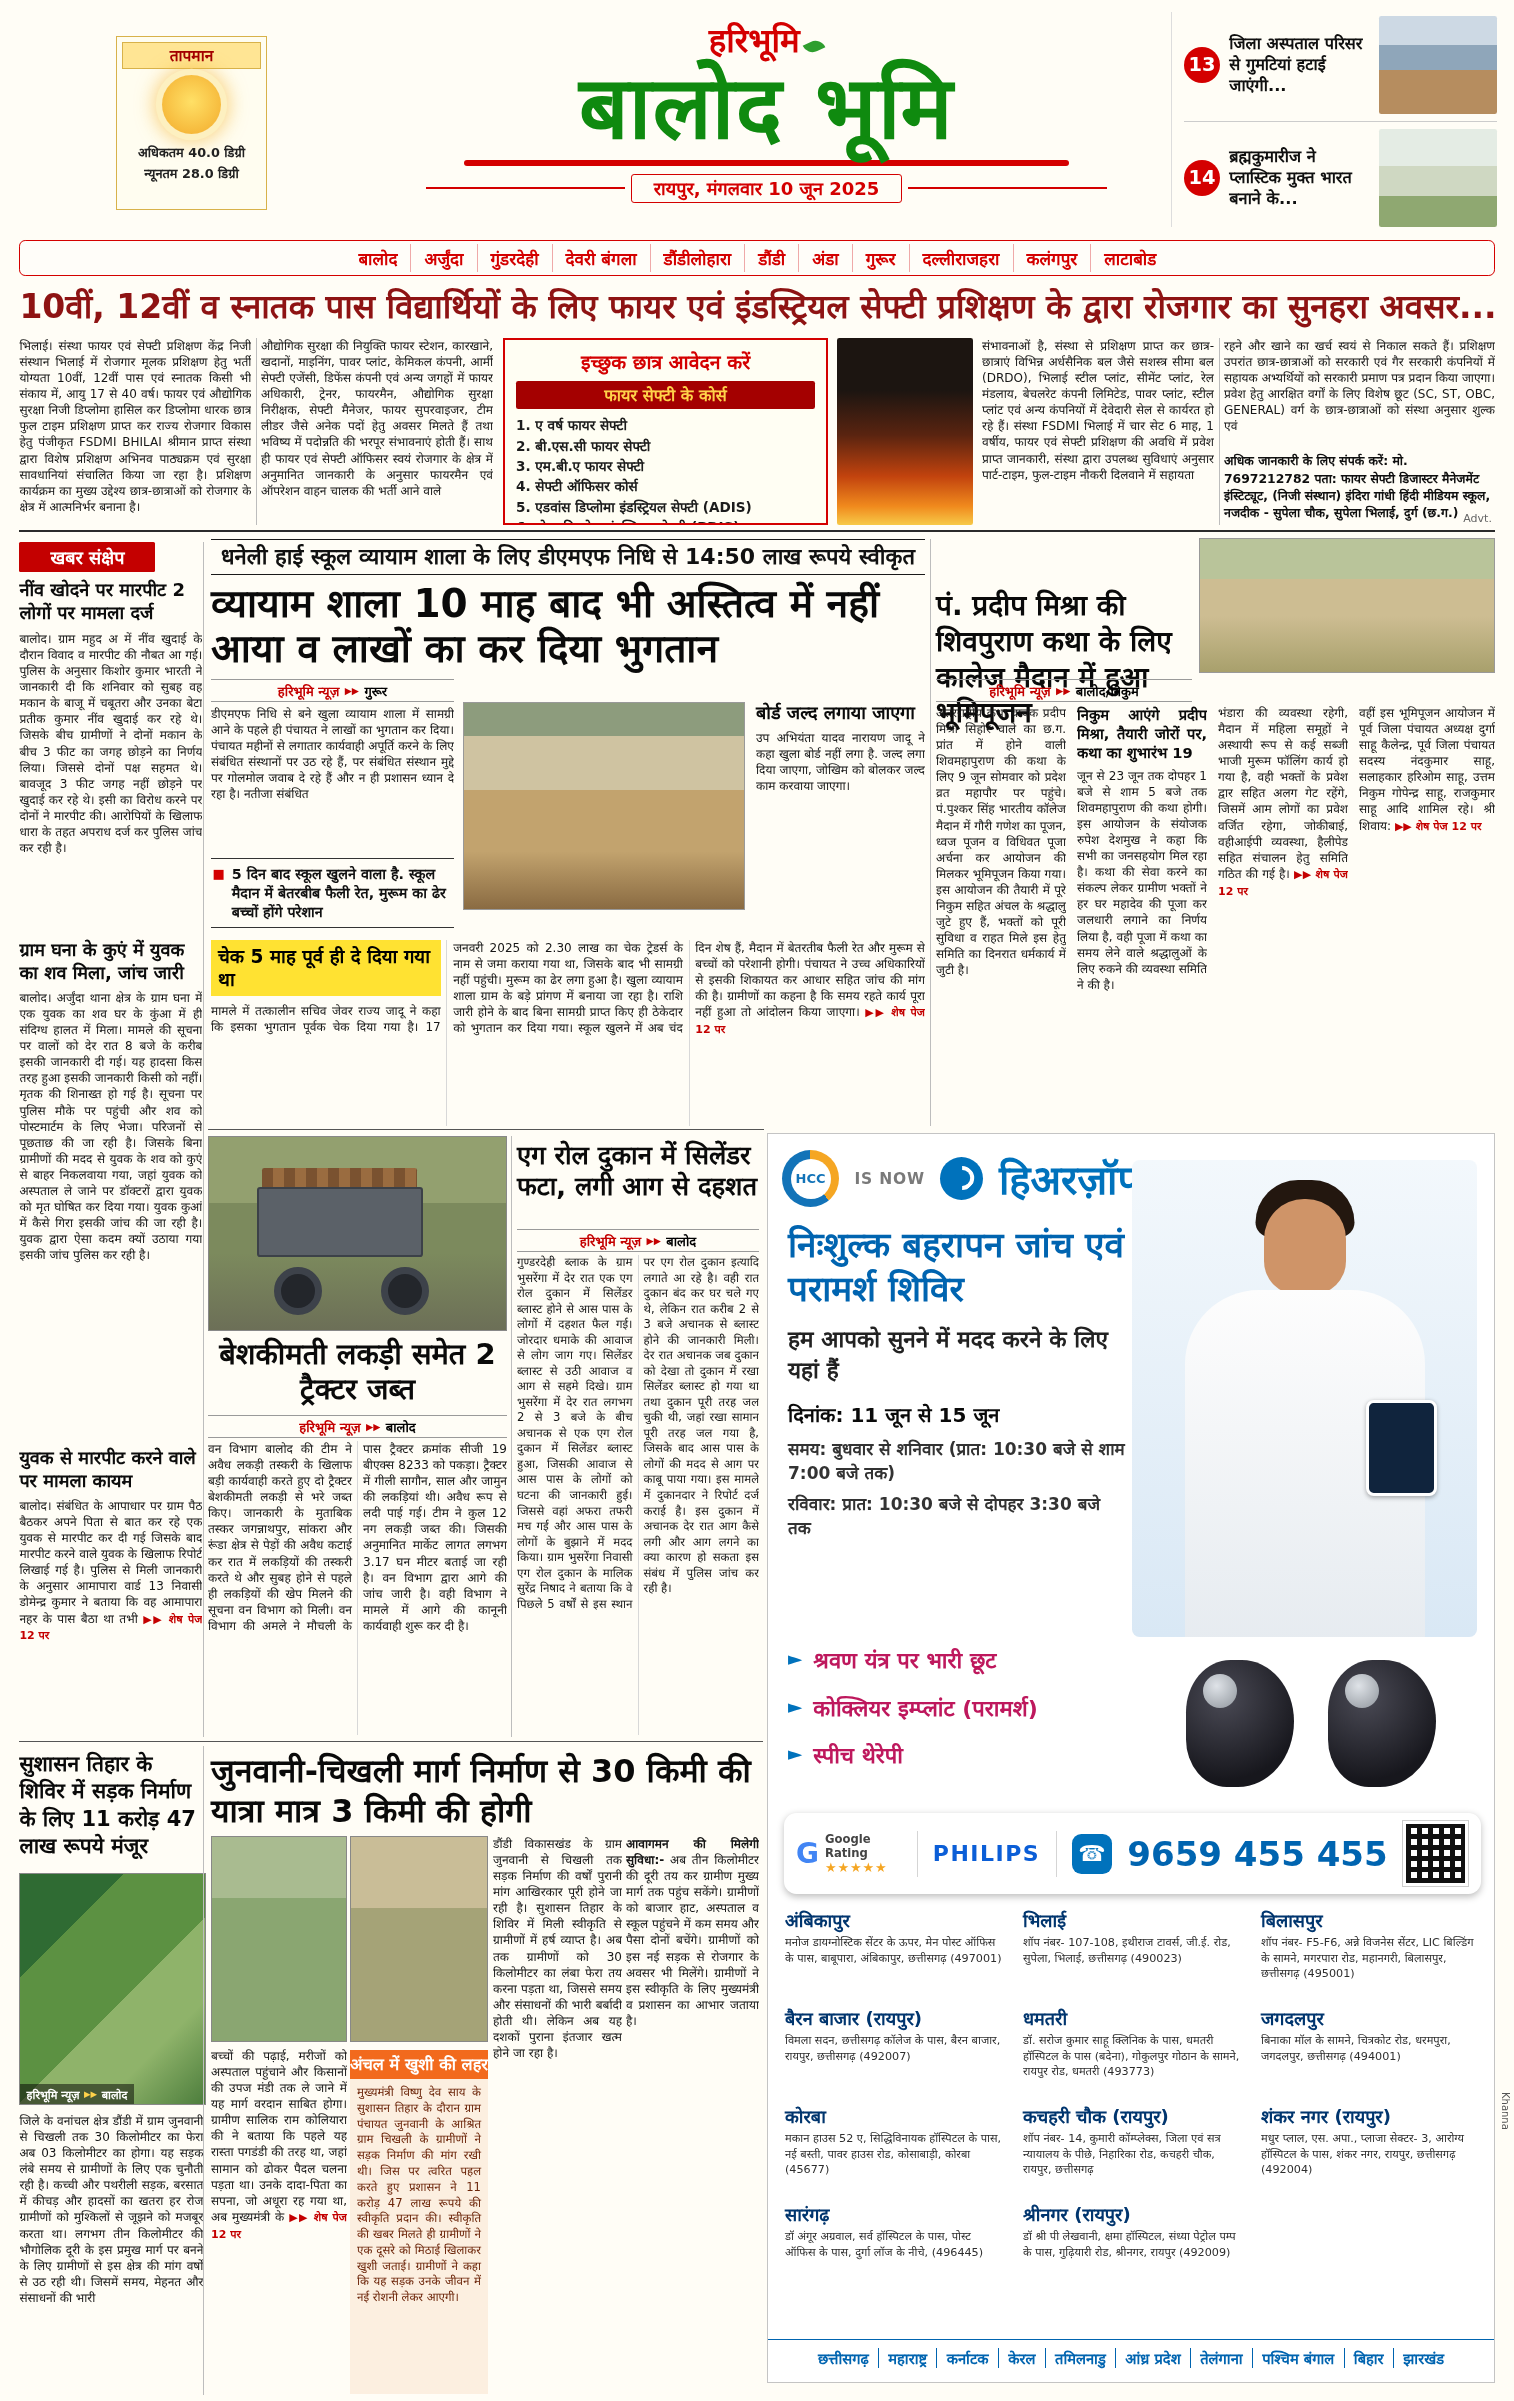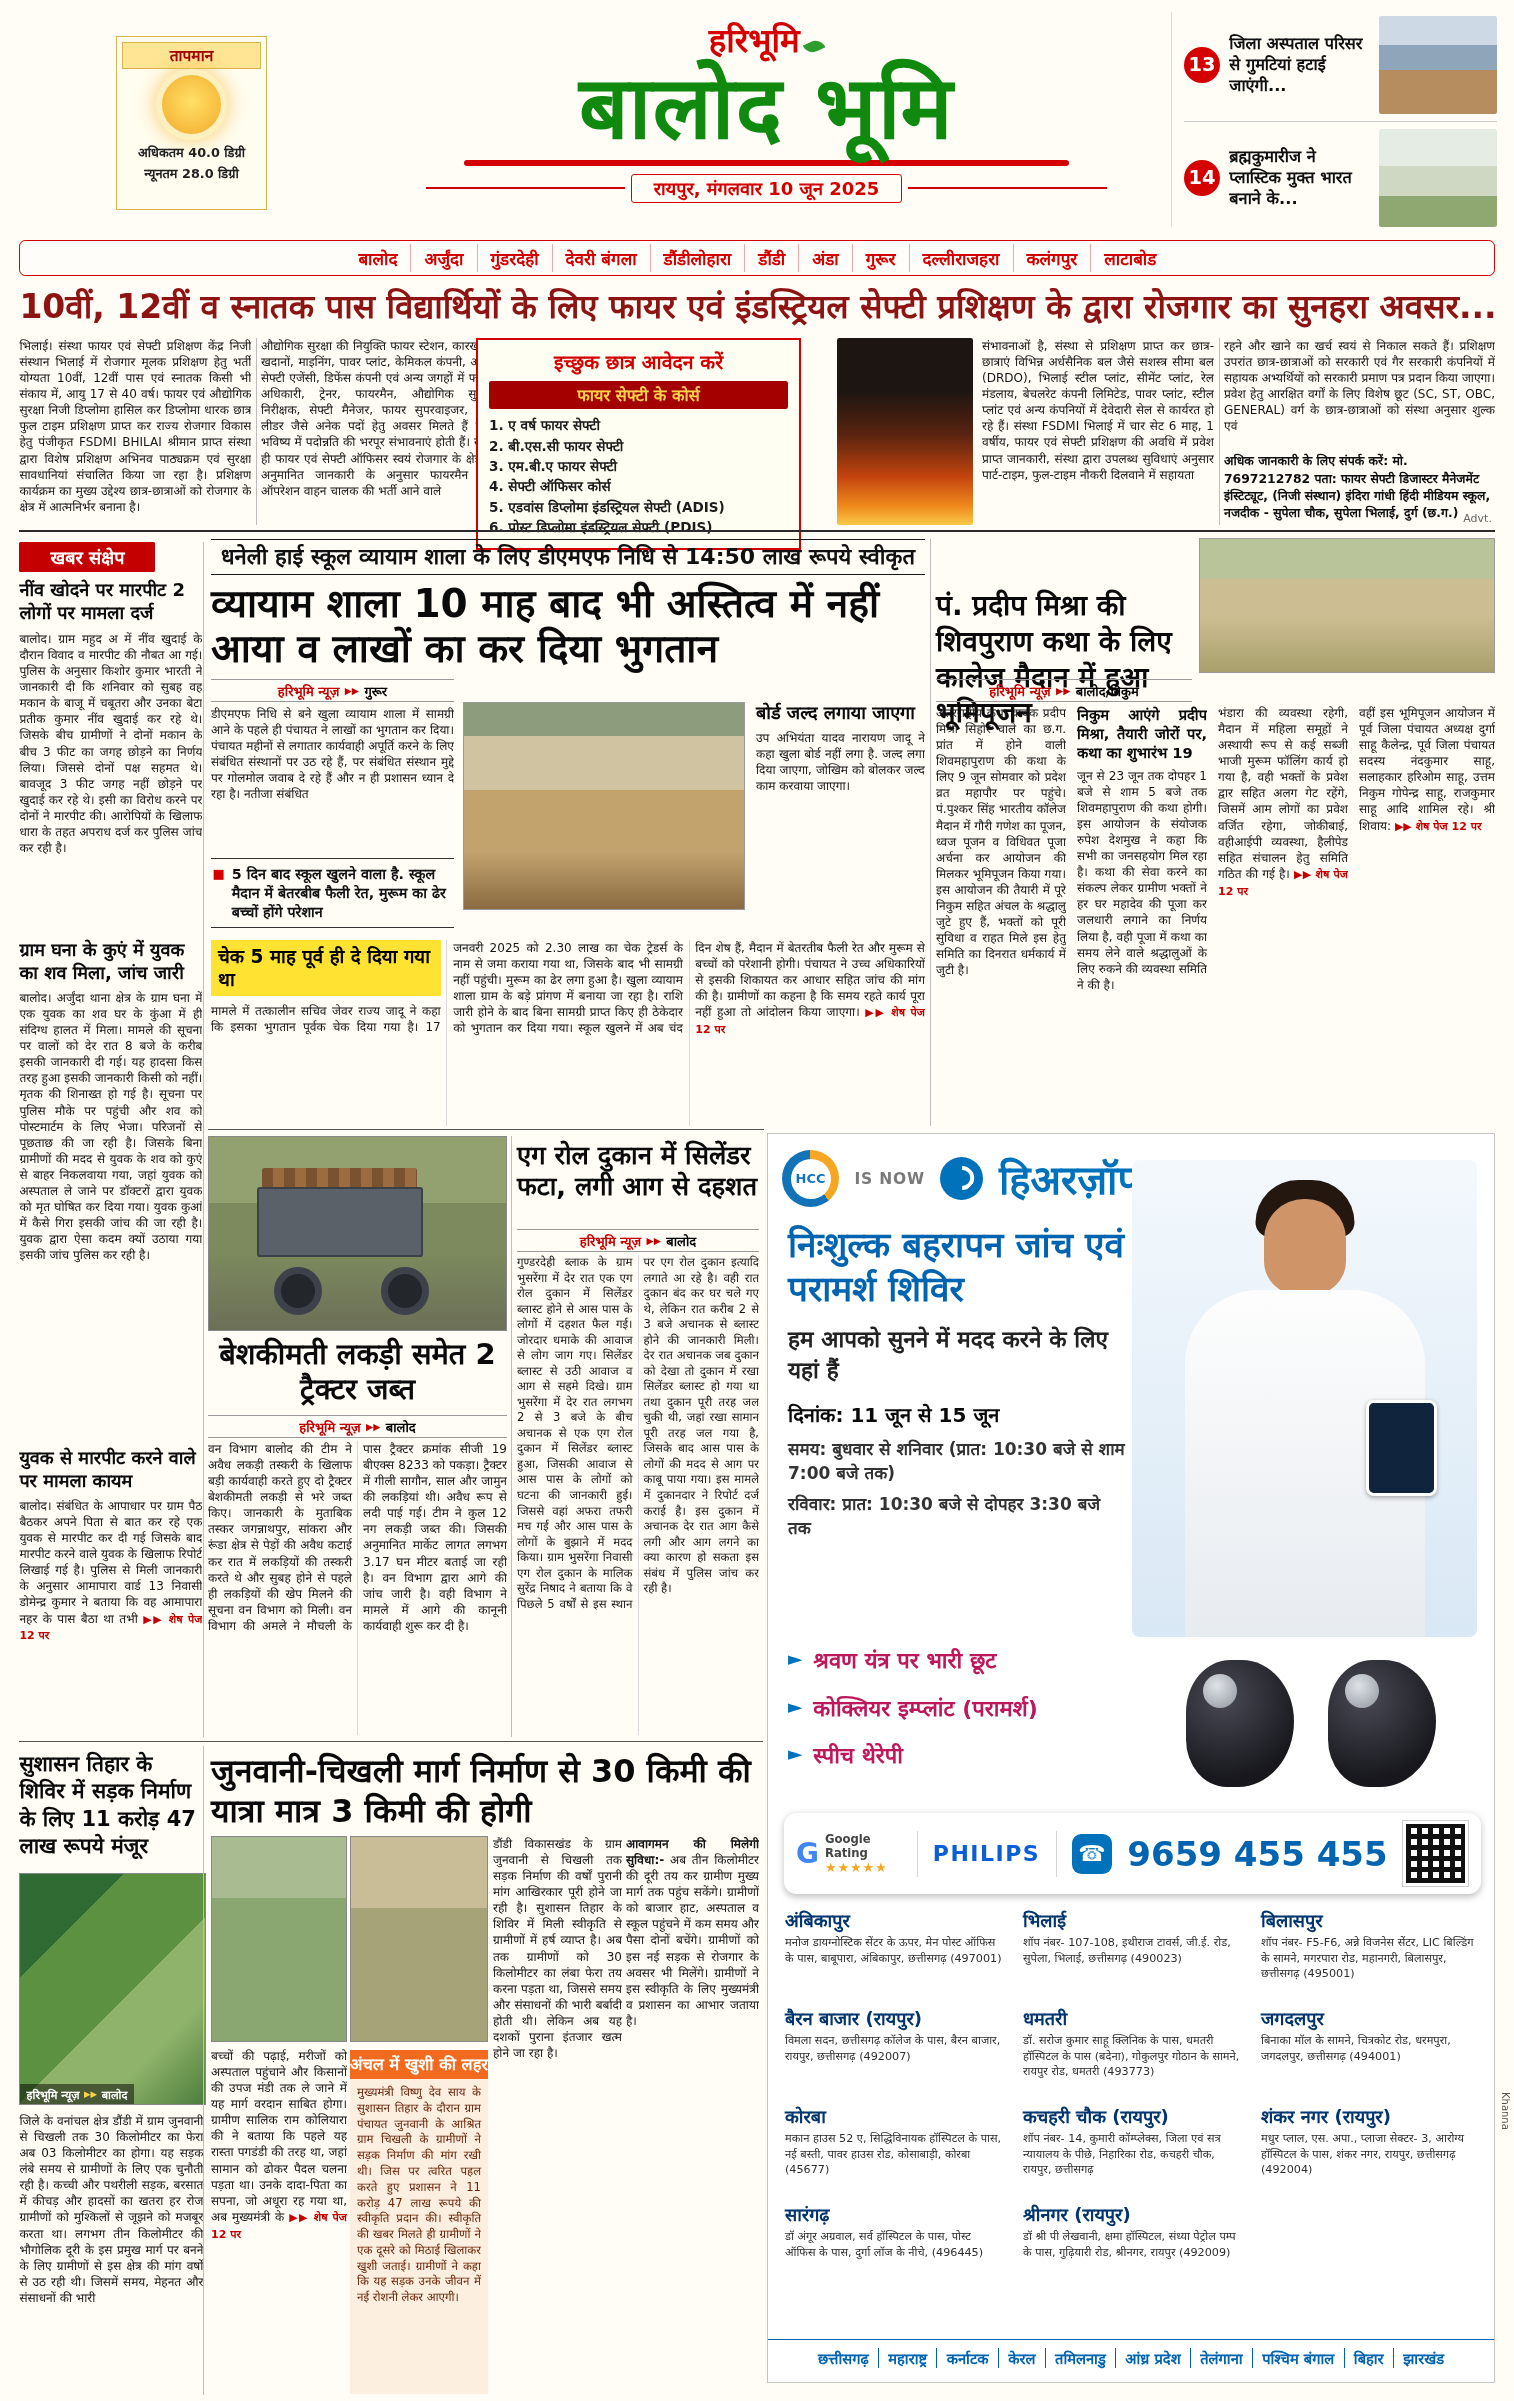--- a/index.html
+++ b/index.html
@@ -172,21 +172,21 @@
     <span>गुरूर</span>
     <span>दल्लीराजहरा</span>
     <span>कलंगपुर</span>
     <span>लाटाबोड</span>
   </div>
 
   <div class="abs lead-headline" style="left:19.4px;top:288px;width:1476px;height:42px;">10वीं, 12वीं व स्नातक पास विद्यार्थियों के लिए फायर एवं इंडस्ट्रियल सेफ्टी प्रशिक्षण के द्वारा रोजगार का सुनहरा अवसर...</div>
   <div class="abs body-text" style="left:19.4px;top:338px;width:232px;height:187px;">भिलाई। संस्था फायर एवं सेफ्टी प्रशिक्षण केंद्र निजी संस्थान भिलाई में रोजगार मूलक प्रशिक्षण हेतु भर्ती योग्यता 10वीं, 12वीं पास एवं स्नातक किसी भी संकाय में, आयु 17 से 40 वर्ष। फायर एवं औद्योगिक सुरक्षा निजी डिप्लोमा हासिल कर डिप्लोमा धारक छात्र फुल टाइम प्रशिक्षण प्राप्त कर राज्य रोजगार विकास हेतु पंजीकृत FSDMI BHILAI श्रीमान प्राप्त संस्था द्वारा विशेष प्रशिक्षण अभिनव पाठ्यक्रम एवं सुरक्षा सावधानियां संचालित किया जा रहा है। प्रशिक्षण कार्यक्रम का मुख्य उद्देश्य छात्र-छात्राओं को रोजगार के क्षेत्र में आत्मनिर्भर बनाना है।</div>
   <div class="v-rule" style="left:256px;top:338px;height:187px;"></div>
   <div class="abs body-text" style="left:261px;top:338px;width:232px;height:187px;">औद्योगिक सुरक्षा की नियुक्ति फायर स्टेशन, कारखाने, खदानों, माइनिंग, पावर प्लांट, केमिकल कंपनी, आर्मी सेफ्टी एजेंसी, डिफेंस कंपनी एवं अन्य जगहों में फायर अधिकारी, ट्रेनर, फायरमैन, औद्योगिक सुरक्षा निरीक्षक, सेफ्टी मैनेजर, फायर सुपरवाइजर, टीम लीडर जैसे अनेक पदों हेतु अवसर मिलते हैं तथा भविष्य में पदोन्नति की भरपूर संभावनाएं होती हैं। साथ ही फायर एवं सेफ्टी ऑफिसर स्वयं रोजगार के क्षेत्र में अनुमानित जानकारी के अनुसार फायरमैन एवं ऑपरेशन वाहन चालक की भर्ती आने वाले</div>
-  <div class="abs courses" style="left:476px;top:338px;width:325px;height:212px;">
+  <div class="abs courses" style="left:503px;top:338px;width:325px;height:187px;">
     <div class="courses-title">इच्छुक छात्र आवेदन करें</div>
     <div class="courses-sub">फायर सेफ्टी के कोर्स</div>
     <div class="course-item">1. ए वर्ष फायर सेफ्टी</div>
     <div class="course-item">2. बी.एस.सी फायर सेफ्टी</div>
     <div class="course-item">3. एम.बी.ए फायर सेफ्टी</div>
     <div class="course-item">4. सेफ्टी ऑफिसर कोर्स</div>
     <div class="course-item">5. एडवांस डिप्लोमा इंडस्ट्रियल सेफ्टी (ADIS)</div>
     <div class="course-item">6. पोस्ट डिप्लोमा इंडस्ट्रियल सेफ्टी (PDIS)</div>
 
   </div>

